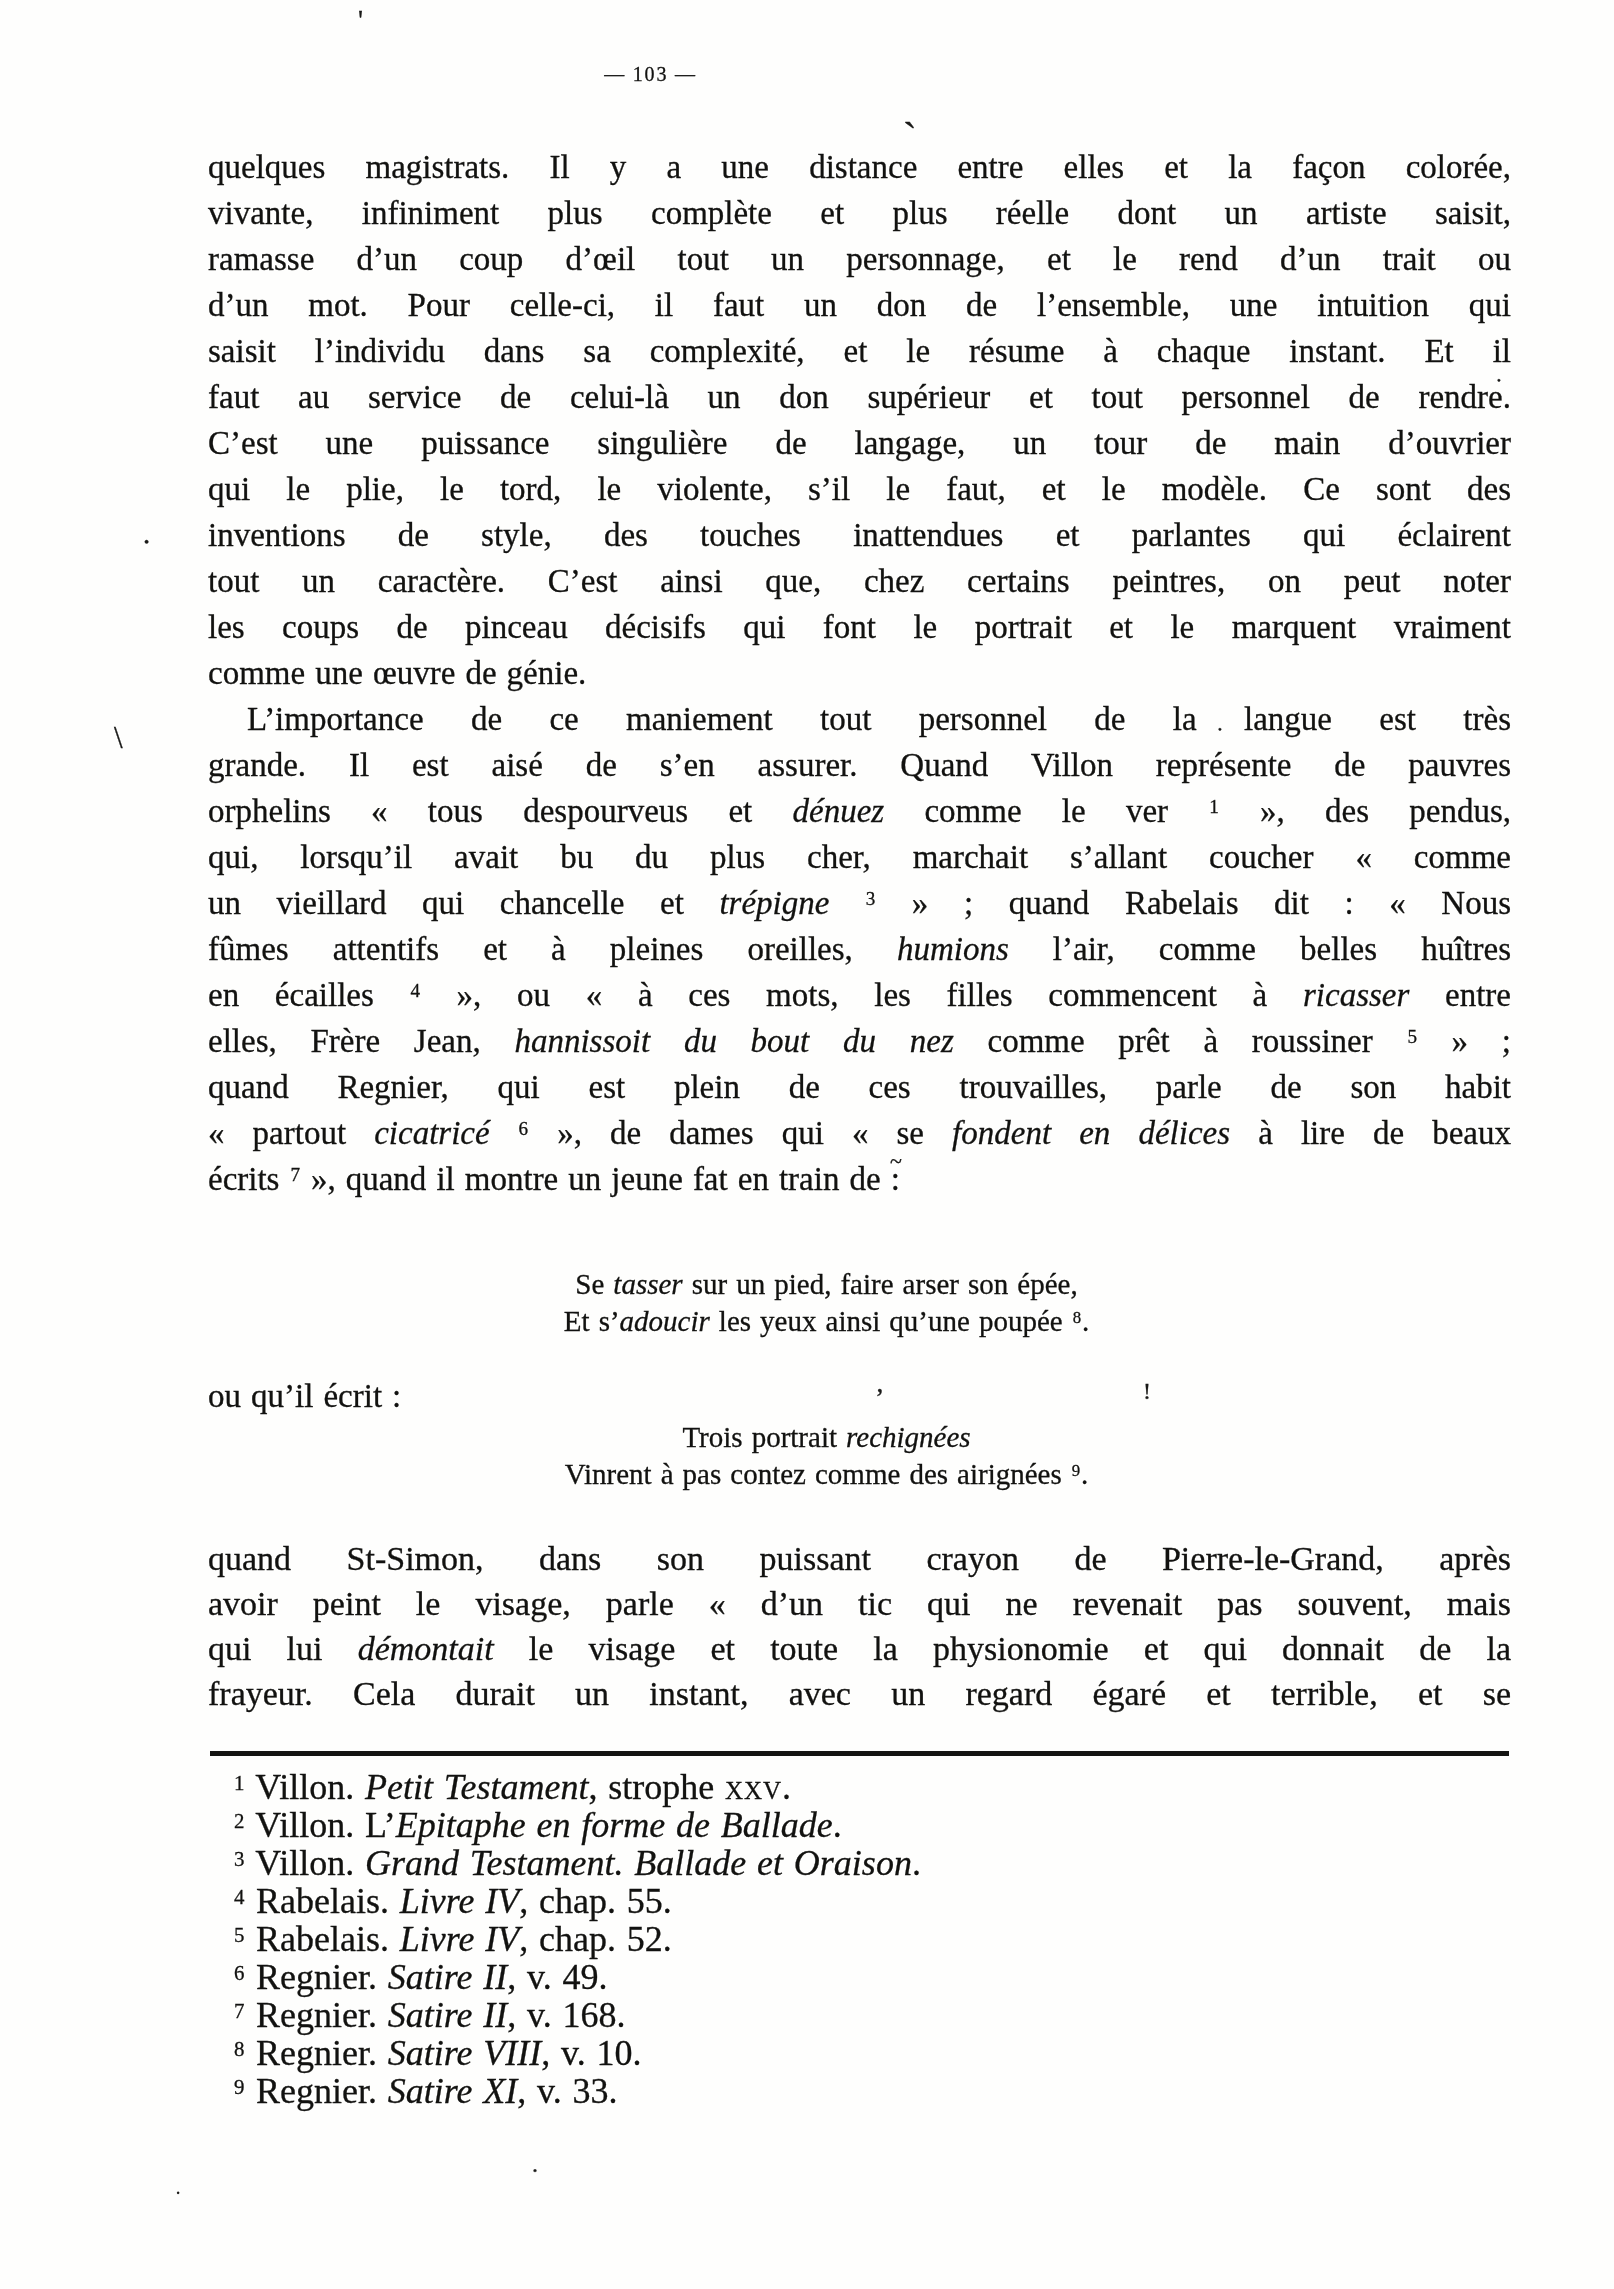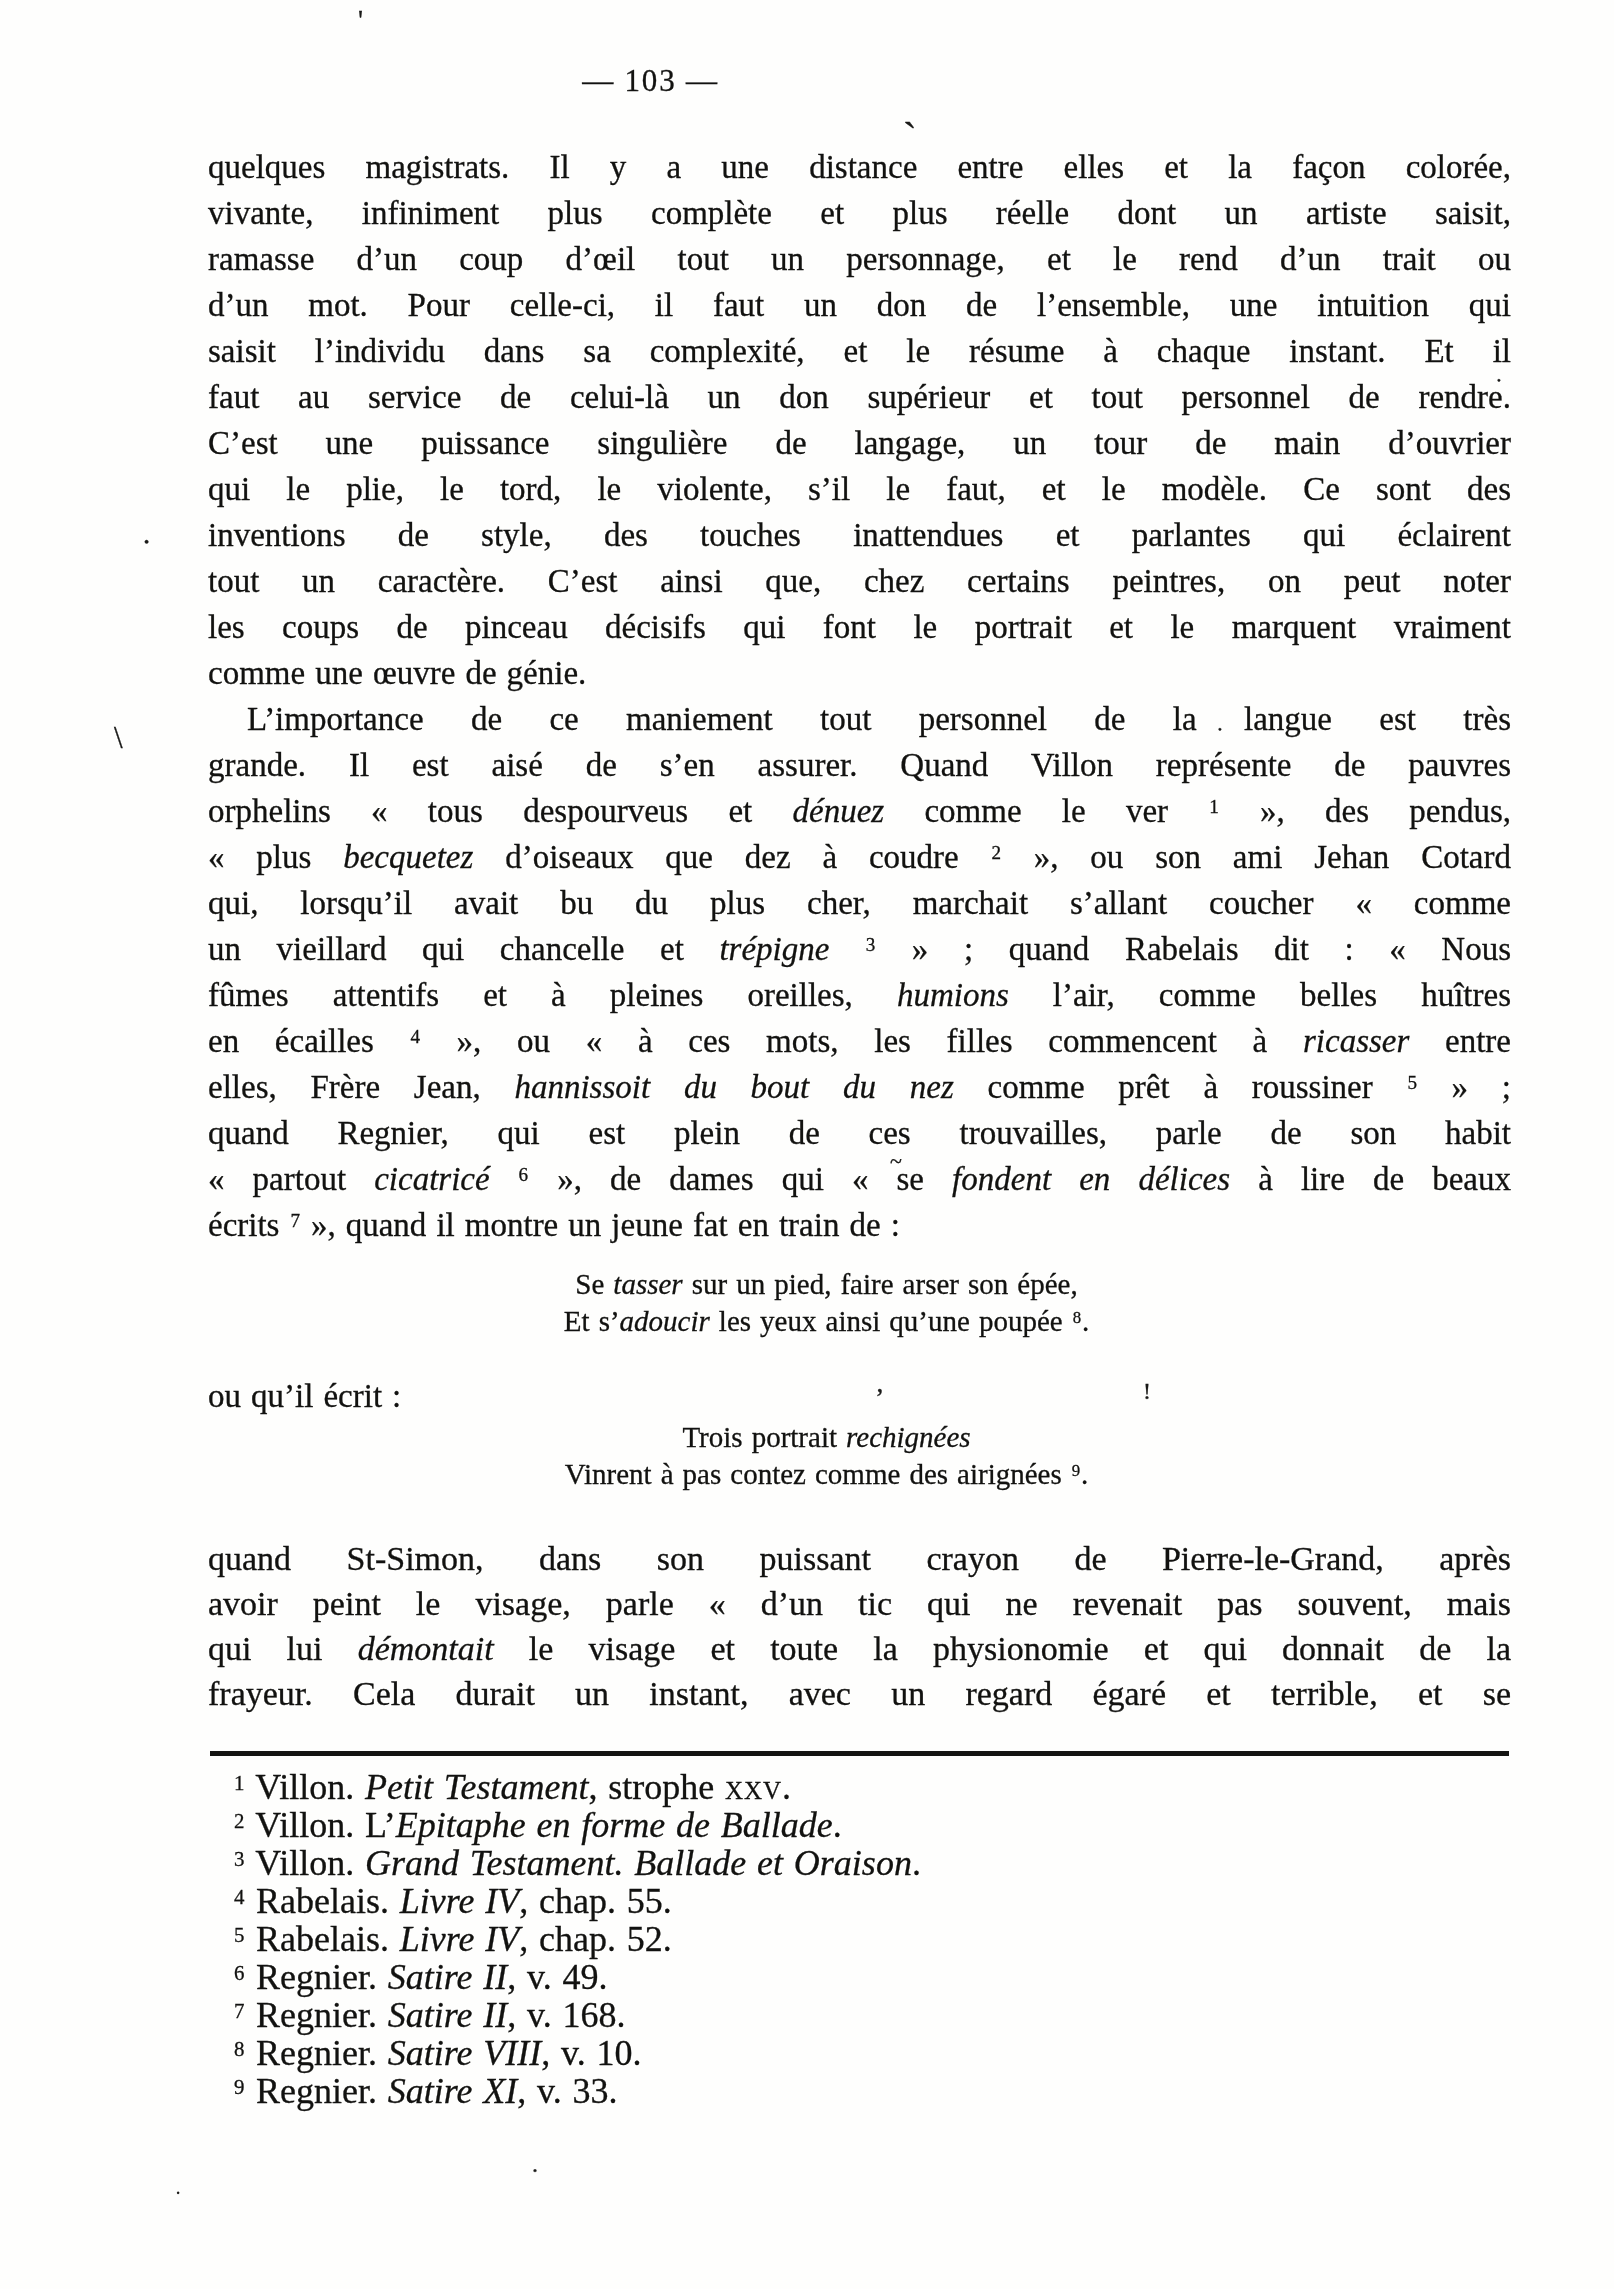--- a/index.html
+++ b/index.html
@@ -7,21 +7,21 @@
     position:relative;
     width:1614px;height:2290px;
     background:#fefefd;
     overflow:hidden;
     font-family:"Liberation Serif","DejaVu Serif",serif;
     color:#121210;
     -webkit-text-stroke:0.3px #121210;
   }
   #page-number{
     position:absolute;top:63px;left:0;width:1301px;
-    text-align:center;font-size:31px;letter-spacing:1.8px;
+    text-align:center;font-size:20px;letter-spacing:1.8px;
   }
   .textblock{position:absolute;}
   #para1{top:144px;left:208px;width:1303px;font-size:33px;line-height:46px;}
   #verse1{top:1266px;left:208px;width:1237px;font-size:29px;line-height:37px;text-align:center;}
   #interlude{top:1373px;left:208px;width:1303px;font-size:33px;line-height:46px;}
   #verse2{top:1419px;left:208px;width:1237px;font-size:29px;line-height:37px;text-align:center;}
   #para3{top:1536px;left:208px;width:1303px;font-size:34px;line-height:45px;}
   #footnote-rule{
     position:absolute;top:1751px;left:210px;width:1299px;height:4.6px;
     background:#141412;
@@ -53,21 +53,20 @@
       <div class="tline just"><span>faut au service de celui-là un don supérieur et tout personnel de rendre.</span></div>
       <div class="tline just"><span>C’est une puissance singulière de langage, un tour de main d’ouvrier</span></div>
       <div class="tline just"><span>qui le plie, le tord, le violente, s’il le faut, et le modèle. Ce sont des</span></div>
       <div class="tline just"><span>inventions de style, des touches inattendues et parlantes qui éclairent</span></div>
       <div class="tline just"><span>tout un caractère. C’est ainsi que, chez certains peintres, on peut noter</span></div>
       <div class="tline just"><span>les coups de pinceau décisifs qui font le portrait et le marquent vraiment</span></div>
       <div class="tline"><span>comme une œuvre de génie.</span></div>
       <div class="tline just" style="text-indent: 39px; font-family: Liberation Serif, serif;"><span>L’importance de ce maniement tout personnel de la langue est très</span></div>
       <div class="tline just"><span>grande. Il est aisé de s’en assurer. Quand Villon représente de pauvres</span></div>
       <div class="tline just"><span>orphelins « tous despourveus et </span><em>dénuez</em><span> comme le ver </span><sup>1</sup><span> », des pendus,</span></div>
-      <div class="tline just"><span>« plus </span><em>becquetez</em><span> d’oiseaux que dez à coudre </span><sup>2</sup><span> », ou son ami Jehan Cotard</span></div>
       <div class="tline just"><span>qui, lorsqu’il avait bu du plus cher, marchait s’allant coucher « comme</span></div>
       <div class="tline just"><span>un vieillard qui chancelle et </span><em>trépigne</em><span> </span><sup>3</sup><span> » ; quand Rabelais dit : « Nous</span></div>
       <div class="tline just"><span>fûmes attentifs et à pleines oreilles, </span><em>humions</em><span> l’air, comme belles huîtres</span></div>
       <div class="tline just"><span>en écailles </span><sup>4</sup><span> », ou « à ces mots, les filles commencent à </span><em>ricasser</em><span> entre</span></div>
       <div class="tline just"><span>elles, Frère Jean, </span><em>hannissoit du bout du nez</em><span> comme prêt à roussiner </span><sup>5</sup><span> » ;</span></div>
       <div class="tline just"><span>quand Regnier, qui est plein de ces trouvailles, parle de son habit</span></div>
       <div class="tline just"><span>« partout </span><em>cicatricé</em><span> </span><sup>6</sup><span> », de dames qui « se </span><em>fondent en délices</em><span> à lire de beaux</span></div>
       <div class="tline"><span>écrits </span><sup>7</sup><span> », quand il montre un jeune fat en train de :</span></div>
     </div>
 

